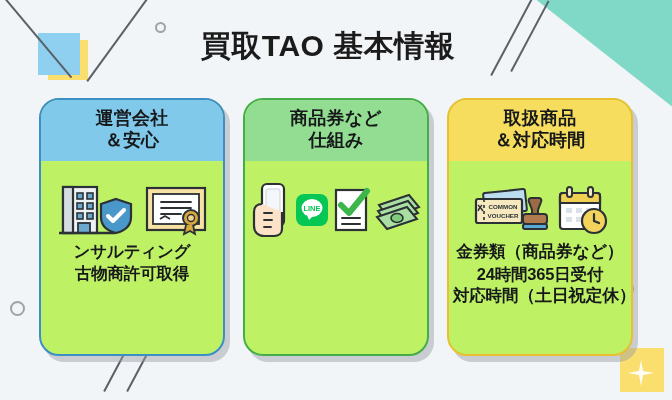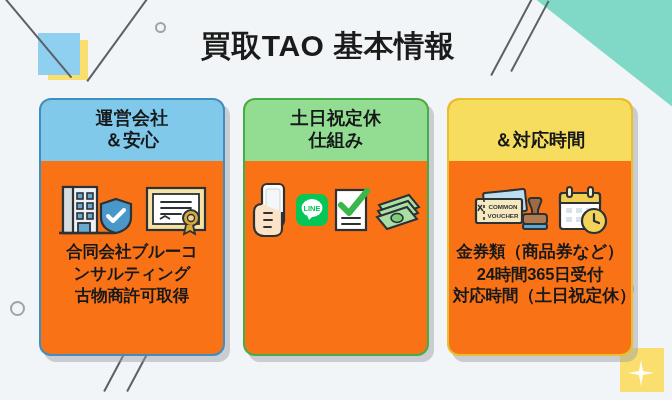--- a/index.html
+++ b/index.html
@@ -49,21 +49,21 @@
 
   
   .title {
     position:absolute; top:26px; left:0; width:656px; text-align:center;
     font-size:30px; font-weight:bold; color:#1b1b1b; letter-spacing:.5px;
   }
 
   
   .cards { position:absolute; top:98px; left:0; width:672px; height:262px; display:flex; justify-content:center; gap:18px; }
   .card {
-    width:186px; height:258px; border-radius:12px; background:#f97316; overflow:hidden;
+    width:186px; height:258px; border-radius:20px; background:#bef264; overflow:hidden;
     border:2px solid #3b8fc4;
     box-shadow:5px 6px 0 rgba(150,158,165,.45);
     display:flex; flex-direction:column;
   }
   .card.green  { border-color:#44ad4a; }
   .card.yellow { border-color:#e8bf31; }
 
   .card-head {
     background:#80c9ea; color:#16181a; font-weight:bold; font-size:18px; line-height:1.22;
     padding:8px 4px 9px; text-align:center; letter-spacing:.2px;
@@ -145,29 +145,28 @@
               <line x1="16" y1="30" x2="36" y2="30"></line>
             </g>
             <path d="M15 35 l5 -3 l5 3" fill="none" stroke="#2b3135" stroke-width="1.8"></path>
             <circle cx="46" cy="34" r="8" fill="#d8a73c" stroke="#2b3135" stroke-width="2"></circle>
             <circle cx="46" cy="34" r="3.5" fill="#f1d78d" stroke="#2b3135" stroke-width="1.4"></circle>
             <path d="M41 41 l-2 9 l6 -3 l5 3 l-2 -9" fill="#d8a73c" stroke="#2b3135" stroke-width="1.8"></path>
           </svg>
         </span>
       </div>
       <div class="card-body">
-        <span class="ln">合同会社ブルーコ</span>
         <span class="ln">ンサルティング</span>
         <span class="ln">古物商許可取得</span>
       </div>
     </div>
 
     <div class="card green">
       <div class="card-head">
-        <span>土日祝定休</span><br>
+        <span>商品券など</span><br>
         <span>仕組み</span>
       </div>
       <div class="card-icons" style="gap:3px;">
         <span>
           <svg width="40" height="56" viewBox="0 0 40 56">
             <rect x="10" y="2" width="22" height="42" rx="5" fill="#ffffff" stroke="#2b3135" stroke-width="2.2"></rect>
             <rect x="14" y="7" width="14" height="30" rx="2" fill="#f4f7f9" stroke="#c8d2d8" stroke-width="1"></rect>
             <rect x="17" y="39" width="8" height="2" rx="1" fill="#2b3135"></rect>
             <path d="M10 22 c-5 0 -8 3 -8 8 v14 c0 6 4 10 10 10 h10 c5 0 8 -3 8 -7 V30" fill="#fce3c8" stroke="#2b3135" stroke-width="2.2"></path>
             <g fill="none" stroke="#2b3135" stroke-width="1.8" stroke-linecap="round">
@@ -203,21 +202,21 @@
               <path d="M2 28 L32 18 L42 30 L12 40 Z"></path>
             </g>
             <ellipse cx="22" cy="29" rx="6" ry="4.5" fill="#7ecb7a" stroke="#2b3135" stroke-width="1.6"></ellipse>
           </svg>
         </span>
       </div>
     </div>
 
     <div class="card yellow">
       <div class="card-head">
-        <br>
+        <span>取扱商品</span><br>
         <span>＆対応時間</span>
       </div>
       <div class="card-icons" style="gap:6px;">
         <span>
           <svg width="58" height="46" viewBox="0 0 58 46">
             <rect x="12" y="4" width="42" height="22" rx="2" fill="#bcdcf0" stroke="#2b3135" stroke-width="2" transform="rotate(-6 33 15)"></rect>
             <rect x="4" y="12" width="46" height="24" rx="2" fill="#f6e9bf" stroke="#2b3135" stroke-width="2.2"></rect>
             <line x1="12" y1="12" x2="12" y2="36" stroke="#2b3135" stroke-width="1.6" stroke-dasharray="3 3"></line>
             <path d="M6 18 q3 3 5 6 M10 18 q-3 3 -4 6" fill="none" stroke="#2b3135" stroke-width="1.4"></path>
             <text x="31" y="22" text-anchor="middle" font-family="Liberation Sans, sans-serif" font-size="6.2" font-weight="bold" fill="#2b3135">COMMON</text>

